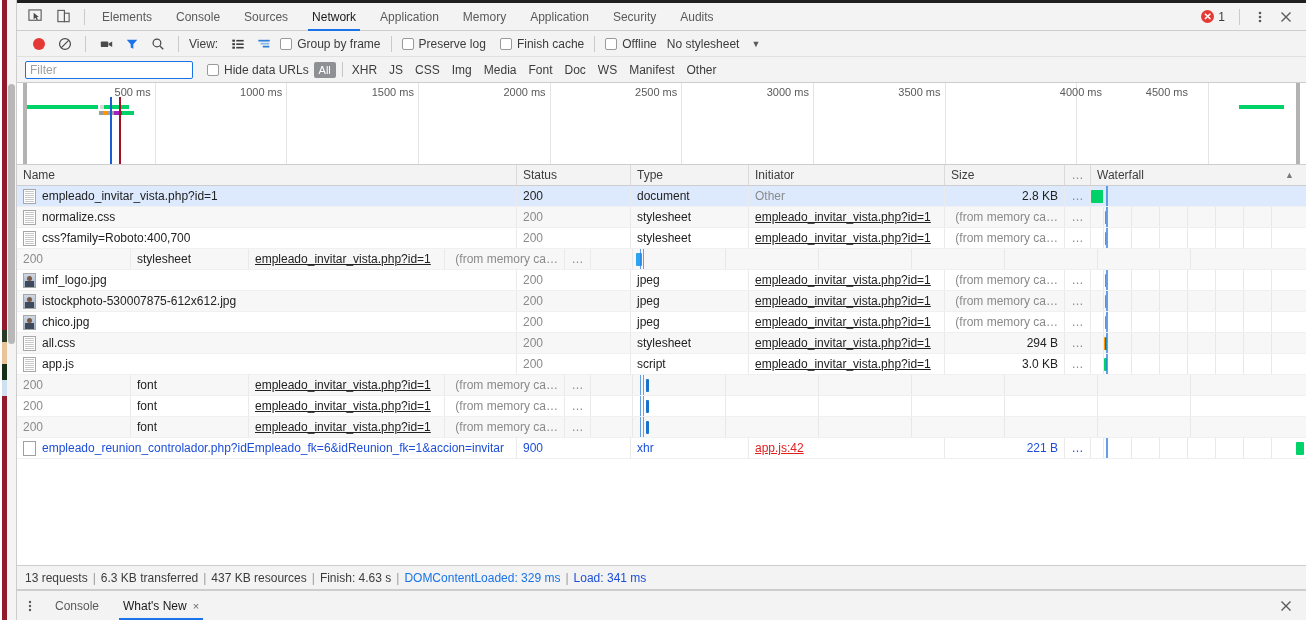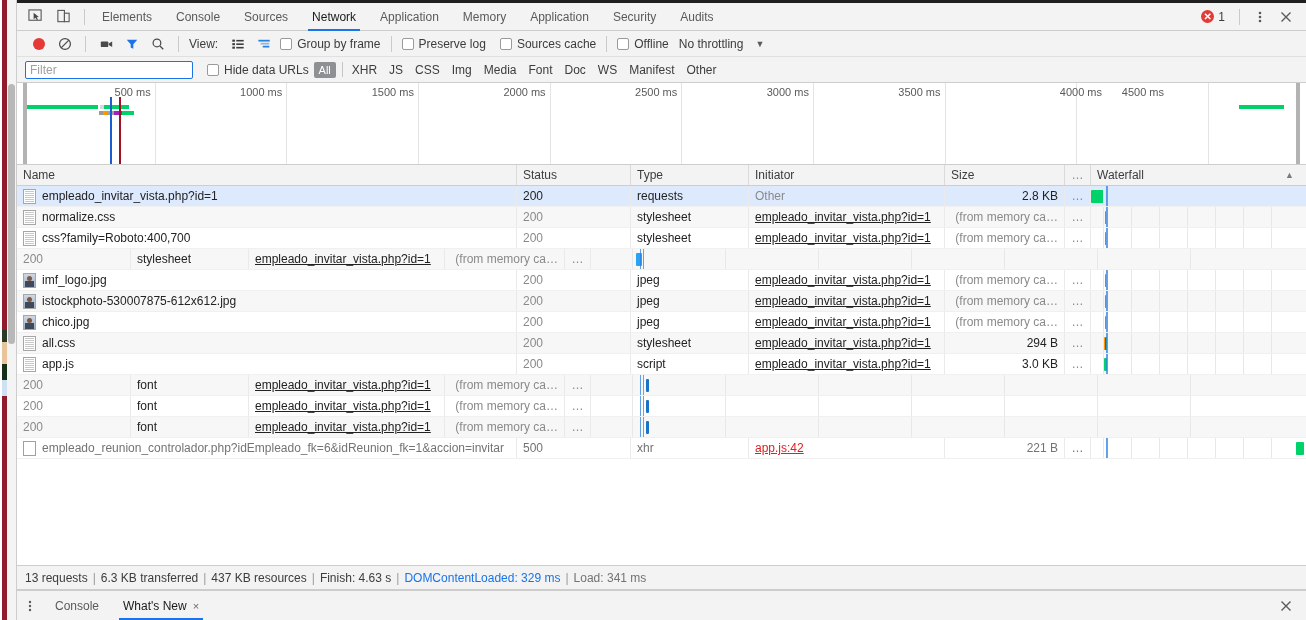--- a/index.html
+++ b/index.html
@@ -155,21 +155,21 @@
   }
   .c-name { width: 500px; flex: none; gap: 6px; }
   .c-status { width: 114px; flex: none; }
   .c-type { width: 118px; flex: none; }
   .c-init { width: 196px; flex: none; }
   .c-size { width: 120px; flex: none; justify-content: flex-end; }
   .c-dots { width: 26px; flex: none; justify-content: center; color: #8a8a8a; }
   .c-wf { flex: 1; position: relative; border-right: none; padding: 0; }
   .muted { color: #8a8a8a; }
   .dark { color: #222; }
-  .red { color: #737373; }
+  .red { color: #1d4ed8; }
   .link { color: #222; text-decoration: underline; cursor: pointer; }
   .link.red { color: #e02020; }
   .truncate { overflow: hidden; text-overflow: ellipsis; }
 
   
   .ficon { width: 13px; height: 15px; flex: none; }
   .ficon-doc {
     border: 1px solid #a6a6a6; background: #fff; position: relative; overflow: hidden;
   }
   .ficon-doc::before {
@@ -354,28 +354,28 @@
         <span class="cb"></span>
         <span class="cbtext">Group by frame</span>
       </div>
       <div class="tsep"></div>
       <div class="cbwrap">
         <span class="cb"></span>
         <span class="cbtext">Preserve log</span>
       </div>
       <div class="cbwrap" style="margin-left:10px;">
         <span class="cb"></span>
-        <span class="cbtext">Sources cache</span>
+        <span class="cbtext">Finish cache</span>
       </div>
       <div class="tsep"></div>
       <div class="cbwrap">
         <span class="cb"></span>
         <span class="cbtext">Offline</span>
       </div>
-      <span class="throttle">No throttling</span>
+      <span class="throttle">No stylesheet</span>
       <span class="caret-dn">▼</span>
     </div>
 
     <div class="filterbar">
       <input class="filter-input" value="" placeholder="Filter" style="">
       <div class="cbwrap" style="margin-left:14px;">
         <span class="cb"></span>
         <span class="cbtext">Hide data URLs</span>
       </div>
       <span class="chip-all">All</span>
@@ -404,21 +404,21 @@
           <div class="ov-label" style="left: 526.598px;">2000 ms</div>
           <div class="ov-tick" style="left: 658.247px;"></div>
           <div class="ov-label" style="left: 658.247px;">2500 ms</div>
           <div class="ov-tick" style="left: 789.897px;"></div>
           <div class="ov-label" style="left: 789.897px;">3000 ms</div>
           <div class="ov-tick" style="left: 921.546px;"></div>
           <div class="ov-label" style="left: 921.546px;">3500 ms</div>
           <div class="ov-tick" style="left: 1053.2px;"></div>
           <div class="ov-label" style="left: 1083px;">4000 ms</div>
           <div class="ov-tick" style="left: 1184.85px;"></div>
-          <div class="ov-label" style="left: 1145px;">4500 ms</div>
+          <div class="ov-label" style="left: 1169px;">4500 ms</div>
           <div class="ov-bar" style="left: 0px; width: 74.5136px; top: 22px; background: rgb(0, 210, 106);"></div>
           <div class="ov-bar" style="left: 76.8833px; width: 4.47608px; top: 22px; background: rgb(216, 216, 216);"></div>
           <div class="ov-bar" style="left: 81.3594px; width: 25.0134px; top: 22px; background: rgb(0, 210, 106);"></div>
           <div class="ov-bar" style="left: 76.3567px; width: 3.94948px; top: 28px; background: rgb(154, 154, 154);"></div>
           <div class="ov-bar" style="left: 80.3062px; width: 3.94948px; top: 28px; background: rgb(255, 149, 0);"></div>
           <div class="ov-bar" style="left: 84.2557px; width: 6.58247px; top: 28px; background: rgb(160, 160, 160);"></div>
           <div class="ov-bar" style="left: 90.8381px; width: 7.89897px; top: 28px; background: rgb(160, 32, 192);"></div>
           <div class="ov-bar" style="left: 98.7371px; width: 11.8485px; top: 28px; background: rgb(0, 210, 106);"></div>
           <div class="ov-bar" style="left: 1216.44px; width: 44.7608px; top: 22px; background: rgb(0, 210, 106);"></div>
           <div class="ov-vline" style="left: 86.6254px; background: rgb(26, 95, 208);"></div>
@@ -453,21 +453,21 @@
           <span class="scroll-up">▲</span>
         </div>
       </div>
       <div class="rows" id="rows">
           <div class="row sel">
             <div class="cell c-name">
               <span class="ficon ficon-doc"></span>
               <span class="truncate dark">empleado_invitar_vista.php?id=1</span>
             </div>
             <div class="cell c-status dark">200</div>
-            <div class="cell c-type dark">requests</div>
+            <div class="cell c-type dark">document</div>
             <div class="cell c-init">
               <span class="muted truncate">Other</span>
             </div>
             <div class="cell c-size dark">2.8 KB</div>
             <div class="cell c-dots">…</div>
             <div class="cell c-wf">
               <div class="wf-grid">
                 <div class="wf-bar" style="left: 0%; width: 6.18557%; background: rgb(0, 210, 106);"></div>
                 <div class="wf-gl" style="left: 5.7732%;"></div>
                 <div class="wf-gl" style="left: 18.7629%;"></div>
@@ -774,21 +774,21 @@
                 <div class="wf-dcl" style="left: 6.78351%;"></div>
                 <div class="wf-load" style="left: 7.21093%;"></div>
               </div>
             </div>
           </div>
           <div class="row even">
             <div class="cell c-name">
               <span class="ficon ficon-blank"></span>
               <span class="truncate red">empleado_reunion_controlador.php?idEmpleado_fk=6&amp;idReunion_fk=1&amp;accion=invitar</span>
             </div>
-            <div class="cell c-status red">500</div>
+            <div class="cell c-status red">900</div>
             <div class="cell c-type red">xhr</div>
             <div class="cell c-init">
               <span class="link truncate red">app.js:42</span>
             </div>
             <div class="cell c-size red">221 B</div>
             <div class="cell c-dots red">…</div>
             <div class="cell c-wf">
               <div class="wf-grid">
                 <div class="wf-bar" style="left: 95.2577%; width: 3.71134%; background: rgb(0, 210, 106);"></div>
                 <div class="wf-gl" style="left: 5.7732%;"></div>

